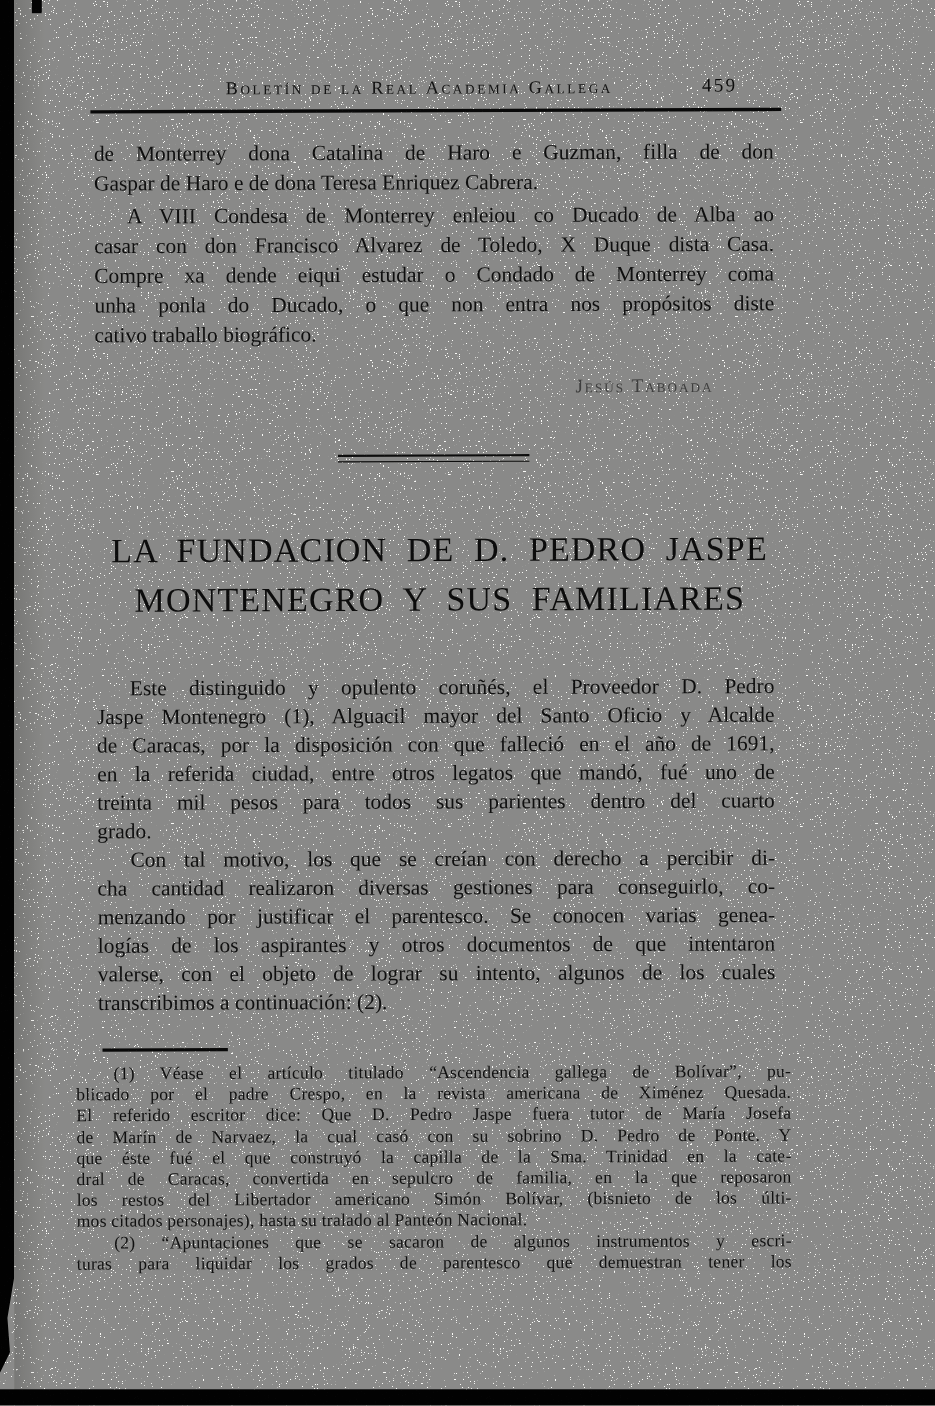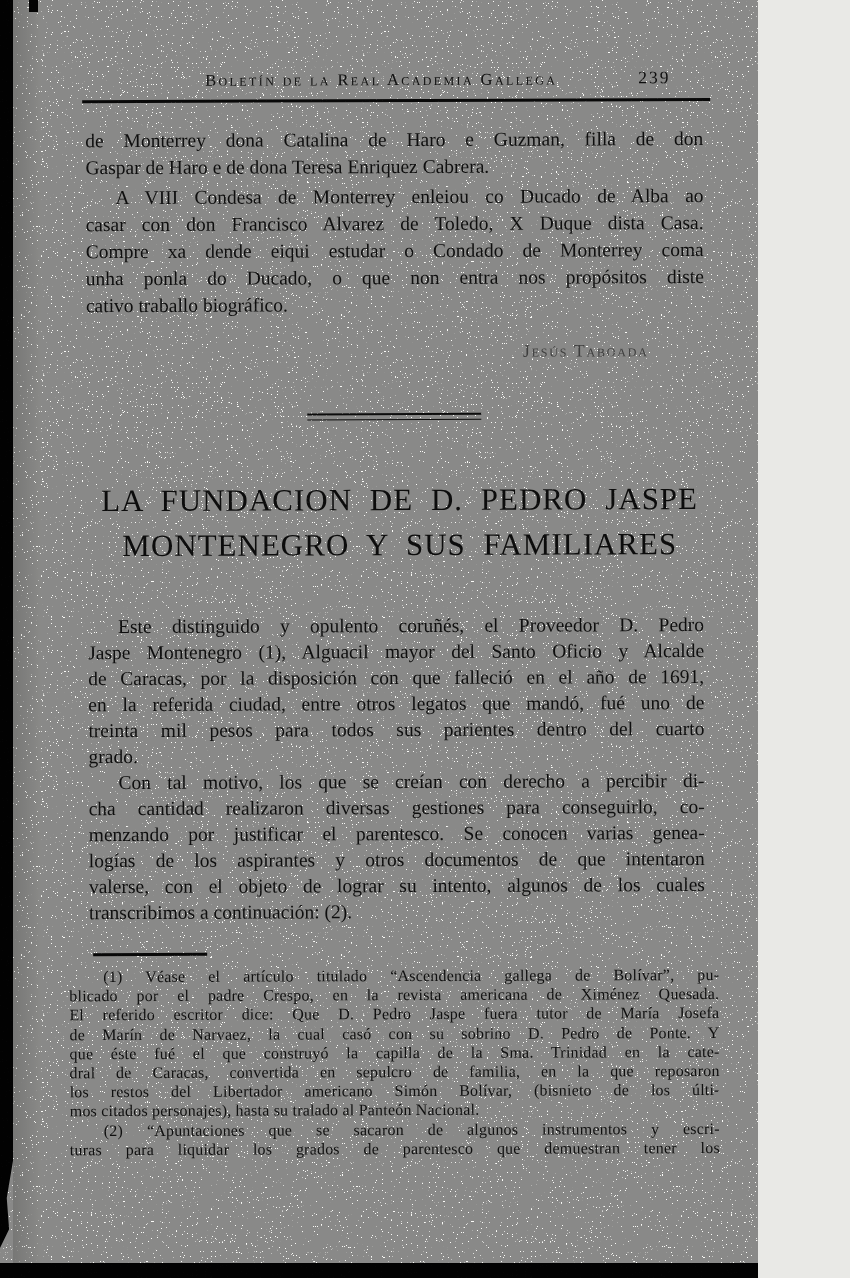--- a/index.html
+++ b/index.html
@@ -2,21 +2,21 @@
 <html><head>
 <meta charset="utf-8">
 <style>
   html,body { margin:0; padding:0; }
   body {
     width:850px; height:1278px;
     background:#e9e9e6;
     font-family:"Liberation Serif", serif;
   }
   .page {
-    position:relative; width:758px; height:1278px;
+    position:relative; width:850px; height:1278px;
     background:#fcfcf9; overflow:hidden; color:#1c1c1c;
   }
   .rot { position:absolute; left:0; top:0; width:850px; height:1278px;
          transform:rotate(-0.2deg); transform-origin:420px 620px; }
 
   
   .left-bar { position:absolute; left:0; top:0; width:13px; height:1248px; background:#050505;
               clip-path:polygon(0 0,100% 0,100% 93%,52% 96%,70% 98.5%,0 100%); }
   .edge-shade { position:absolute; left:13px; top:0; width:28px; height:1278px;
                 background:linear-gradient(to right, rgba(45,45,42,.16), rgba(45,45,42,0)); }
@@ -59,21 +59,21 @@
   .fn-ind { text-indent:34px; }
 </style>
 </head>
 <body>
 
 <div class="page">
 
   <div class="rot">
 
     <div class="journal-title">Boletín de la Real Academia Gallega</div>
-    <div class="page-number">239</div>
+    <div class="page-number">459</div>
     <div class="header-rule"></div>
 
     <div class="gal-block">
       <div>
         <div class="line">de Monterrey dona Catalina de Haro e Guzman, filla de don</div>
         <div class="line end">Gaspar de Haro e de dona Teresa Enriquez Cabrera.</div>
       </div>
       <div class="gal-p2">
         <div class="line ind">A VIII Condesa de Monterrey enleiou co Ducado de Alba ao</div>
         <div class="line">casar con don Francisco Alvarez de Toledo, X Duque dista Casa.</div>

